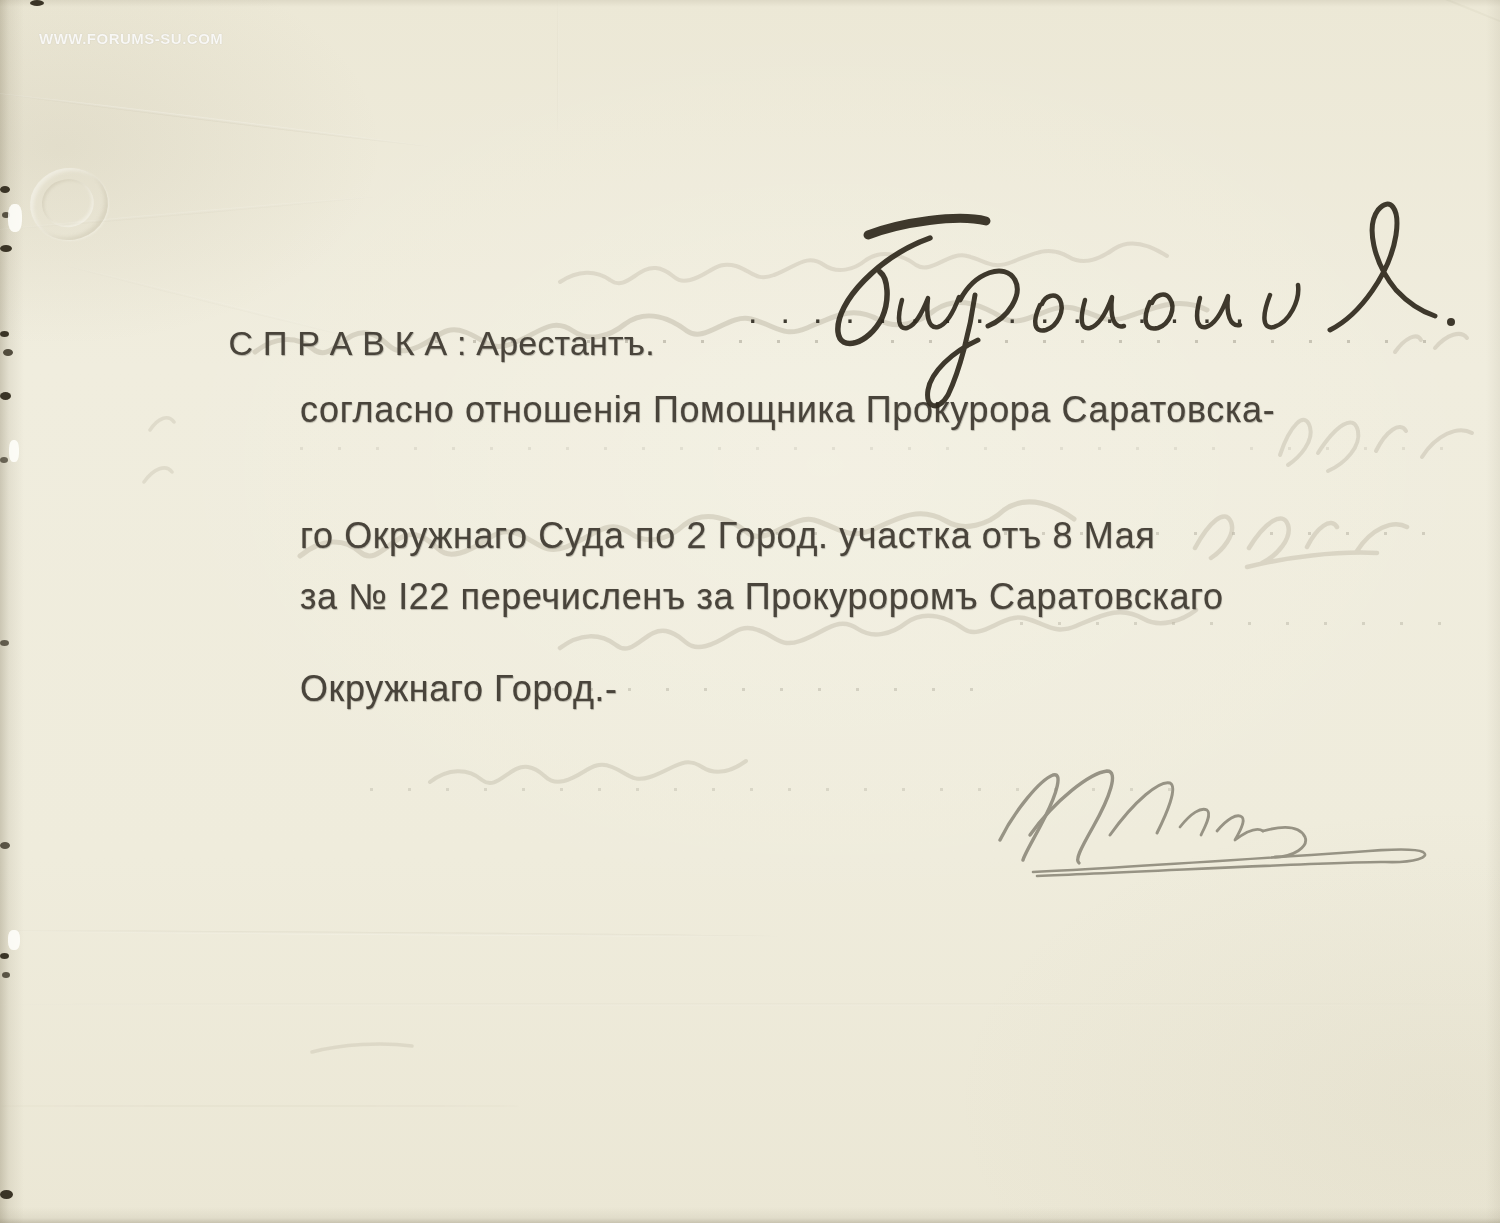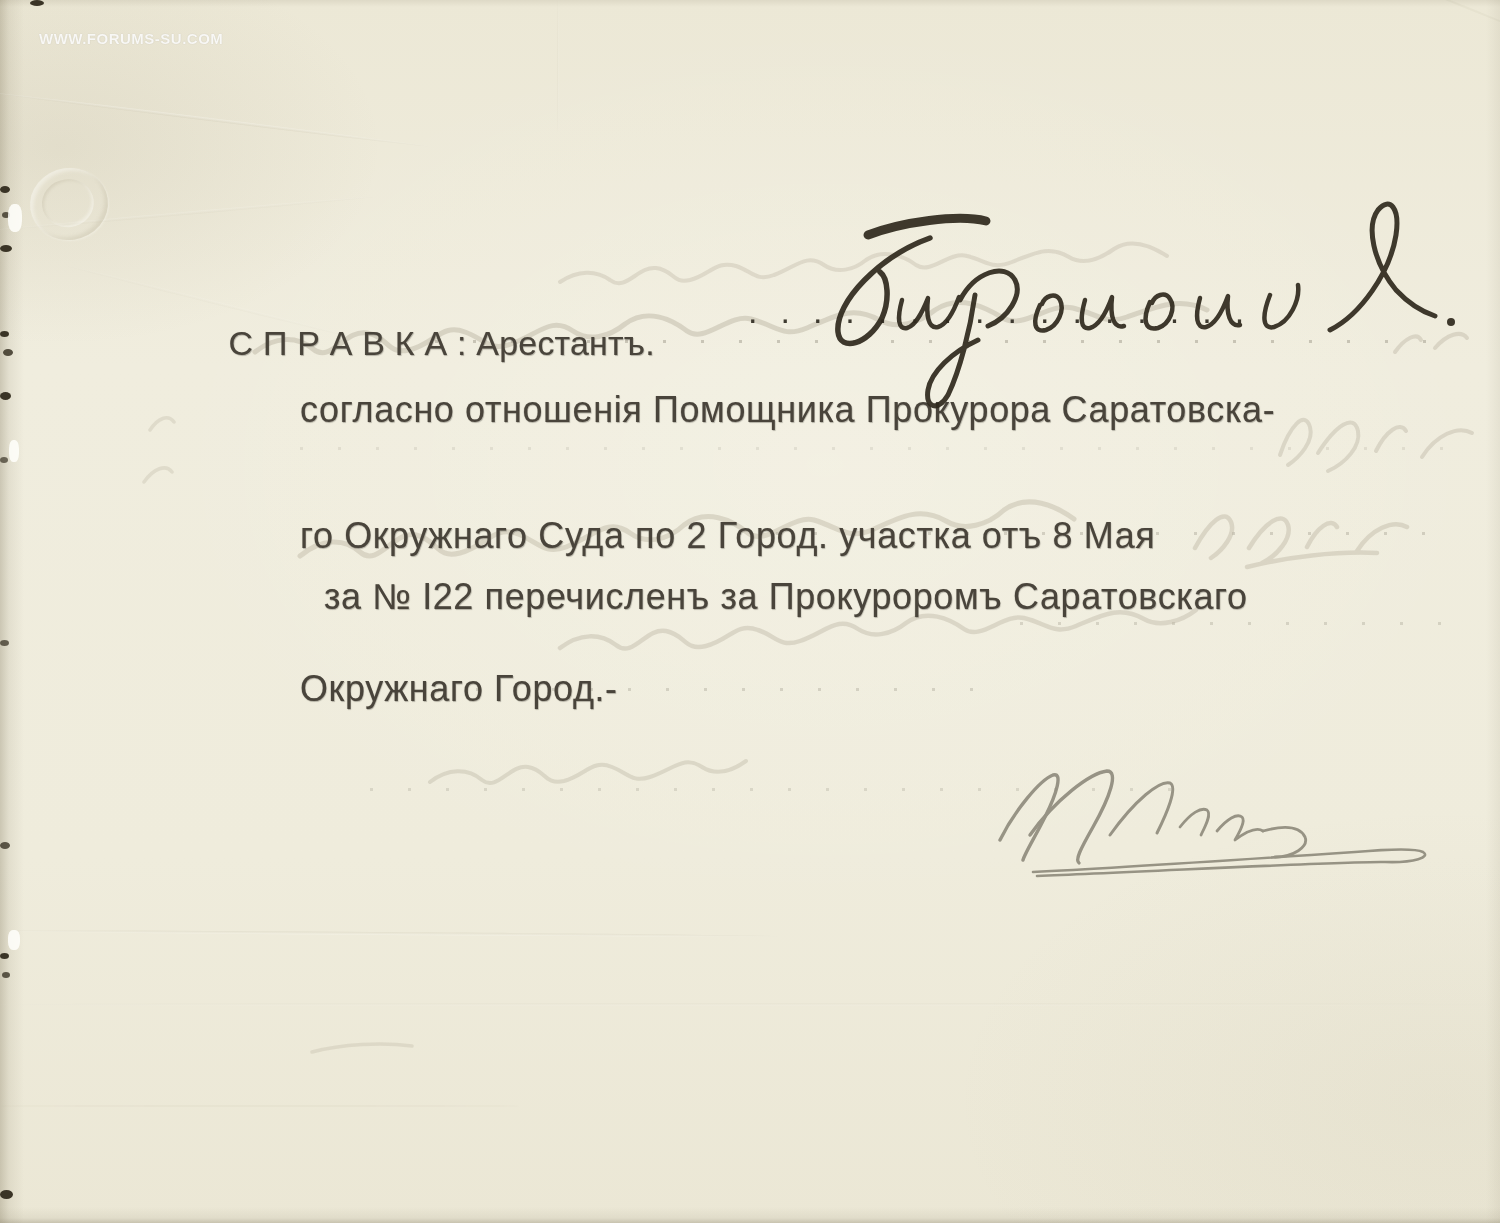--- a/index.html
+++ b/index.html
@@ -18,21 +18,21 @@
   }
   .typed{
     position:absolute;color:#49443b;white-space:pre;
     font-size:36px;line-height:1;letter-spacing:.6px;
     text-shadow:0.6px 0.6px 0.8px rgba(73,68,59,.35), -0.4px 0 0.7px rgba(73,68,59,.22);
     filter:blur(.25px);
   }
   .heading-line{left:190px;top:292px;font-size:34px;letter-spacing:.2px;}
   .l1{left:300px;top:392px;}
   .l2{left:300px;top:486px;margin-top:32px;}
-  .l3{left:300px;top:579px;margin-left:24px;}
+  .l3{left:300px;top:579px;}
   .l4{left:300px;top:671px;}
   .l5{left:378px;top:818px;letter-spacing:1.8px;}
   .dots-leader{
     position:absolute;left:748px;top:294px;font-size:34px;line-height:1;
     letter-spacing:23px;color:#3e3a30;white-space:pre;filter:blur(.2px);
   }
   .watermark{
     position:absolute;left:39px;top:30px;font-size:15px;font-weight:bold;
     letter-spacing:.5px;color:rgba(255,255,255,.88);
     text-shadow:0 0 1px rgba(120,115,95,.35);white-space:pre;

